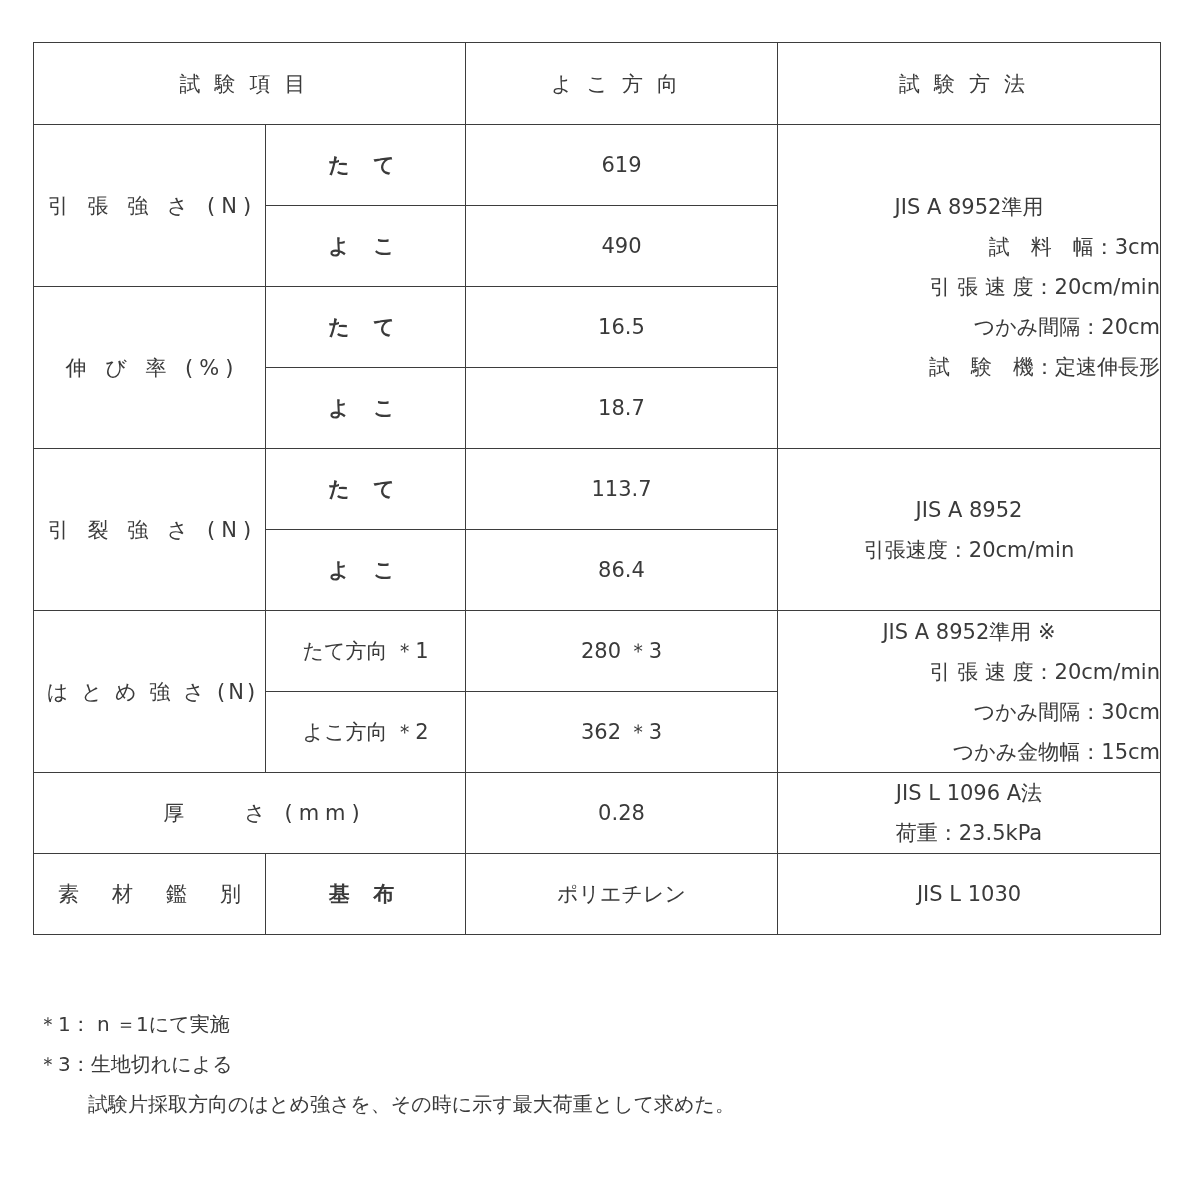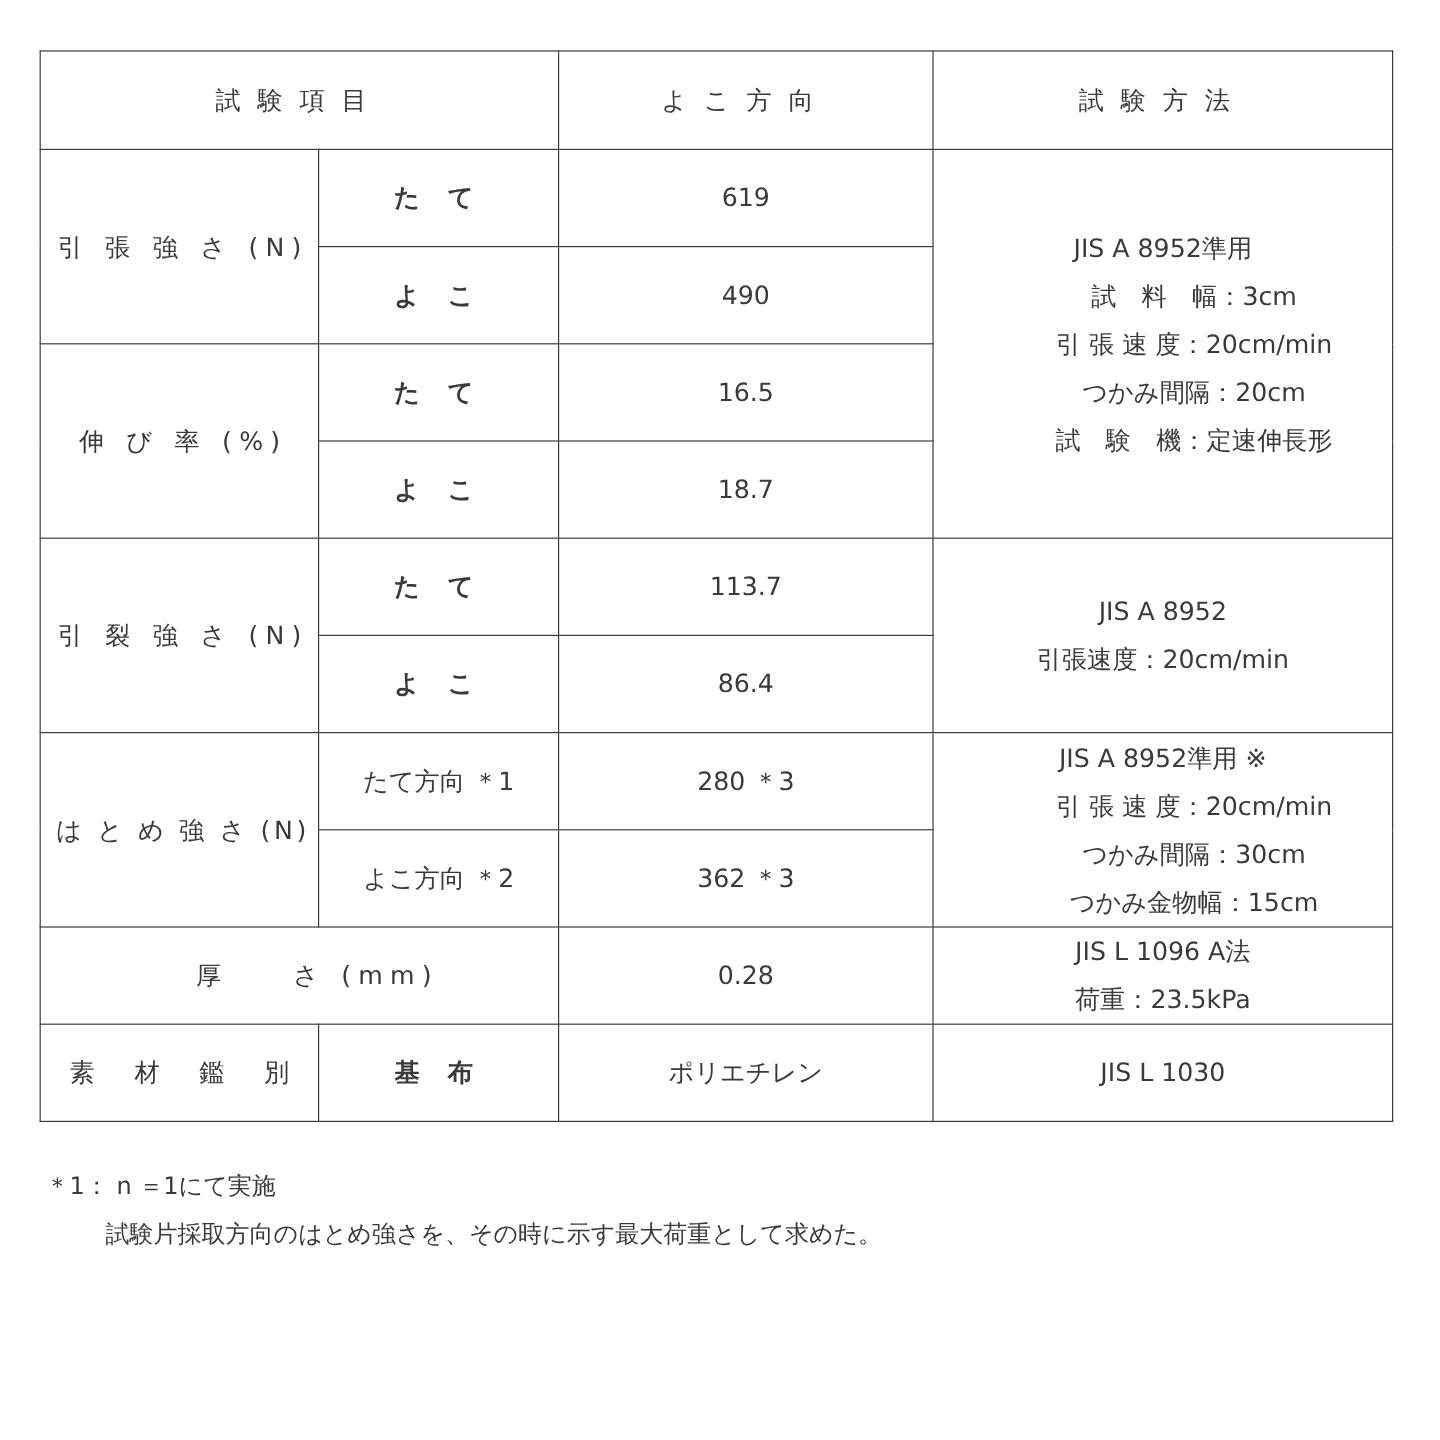--- a/index.html
+++ b/index.html
@@ -6,22 +6,22 @@
   body { width: 1200px; height: 1200px; position: relative; overflow: hidden;
          font-family: "DejaVu Sans", "Liberation Sans", sans-serif; color: #3a3a3a; }
   table.spec { position: absolute; left: 33px; top: 42px; border-collapse: collapse;
                table-layout: fixed; width: 1127px; }
   table.spec td { border: 1.5px solid #3d3d3d; padding: 0; font-size: 21px;
                   text-align: center; vertical-align: middle; height: 80px; margin-top: 22px; }
   table.spec tr.hdr td { height: 81px; letter-spacing: 14px; }
   td.item { text-align: right; padding-left: 6px !important; letter-spacing: 6px; white-space: nowrap; }
   td.sub { letter-spacing: 8px; font-weight: bold; }
   td.method .line { display: block; line-height: 40px; white-space: nowrap; }
-  td.method .left { text-align: center; padding-left: 52px; }
-  .notes { position: absolute; left: 38px; top: 968px; font-size: 20px; }
+  td.method .left { text-align: right; padding-left: 52px; }
+  .notes { position: absolute; left: 38px; top: 1004px; font-size: 20px; }
   .notes div { height: 40px; line-height: 40px; white-space: nowrap; }
   .notes .indent { padding-left: 50px; }
 </style>
 </head>
 <body>
 
 <table class="spec">
   <colgroup>
       <col style="width:232px">
       <col style="width:200px">
@@ -99,14 +99,15 @@
     <td class="item">素　材　鑑　別</td>
     <td class="sub">基 布</td>
     <td>ポリエチレン</td>
     <td class="method">JIS L 1030</td>
   </tr>
 </tbody>
   </table>
 
 <div class="notes">
   <div>＊1： n ＝1にて実施</div>
+  <div>＊3：生地切れによる</div>
   <div class="indent">試験片採取方向のはとめ強さを、その時に示す最大荷重として求めた。</div>
 </div>
 
 </body></html>

